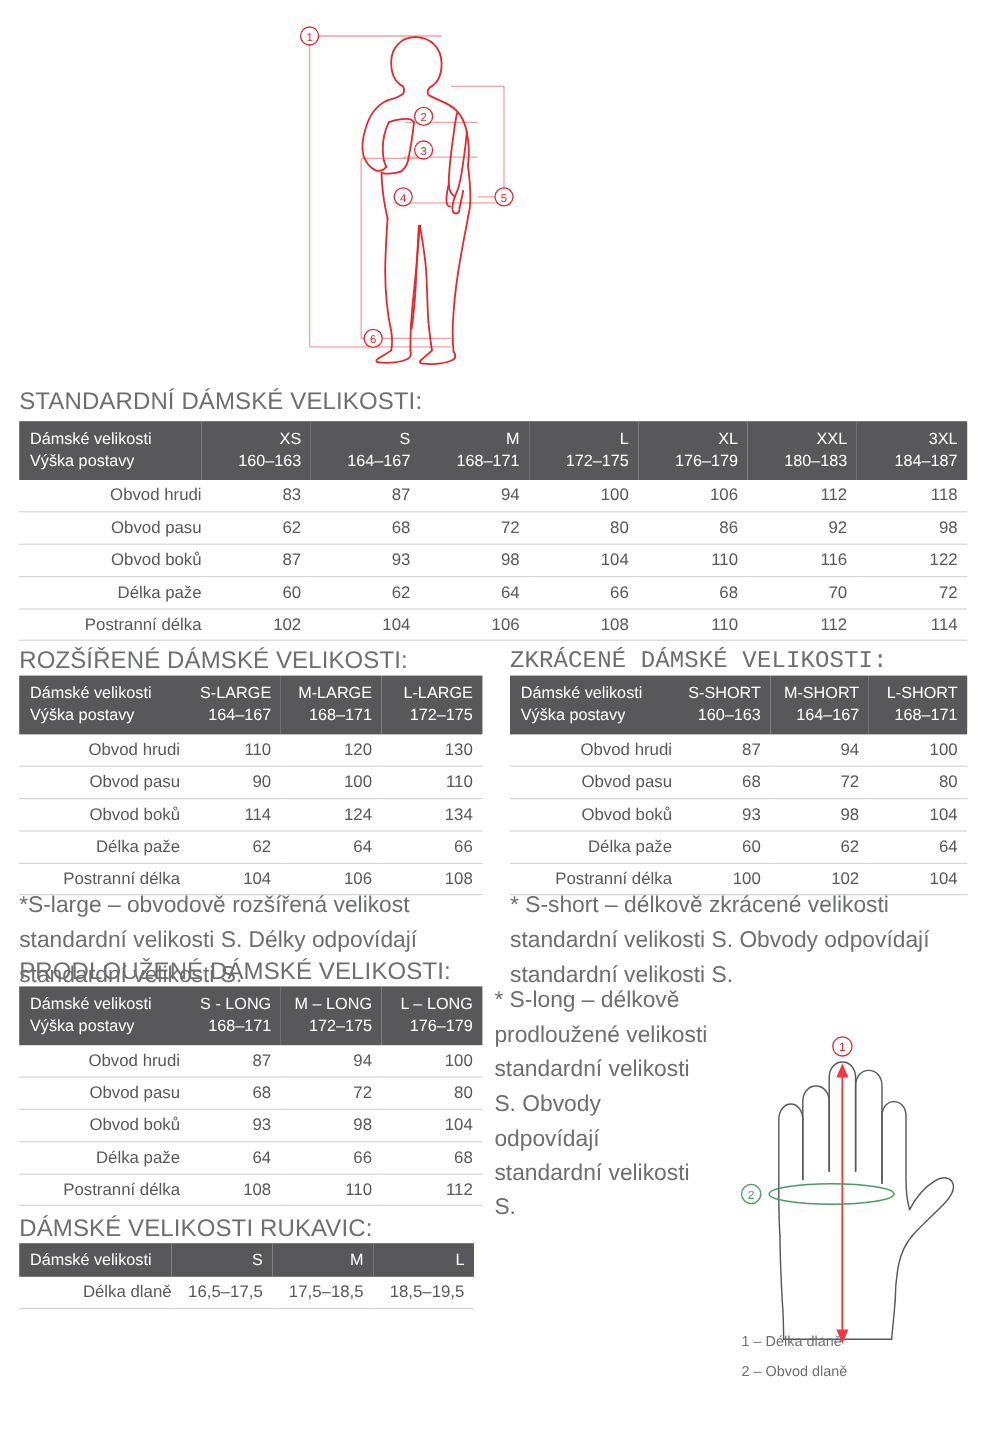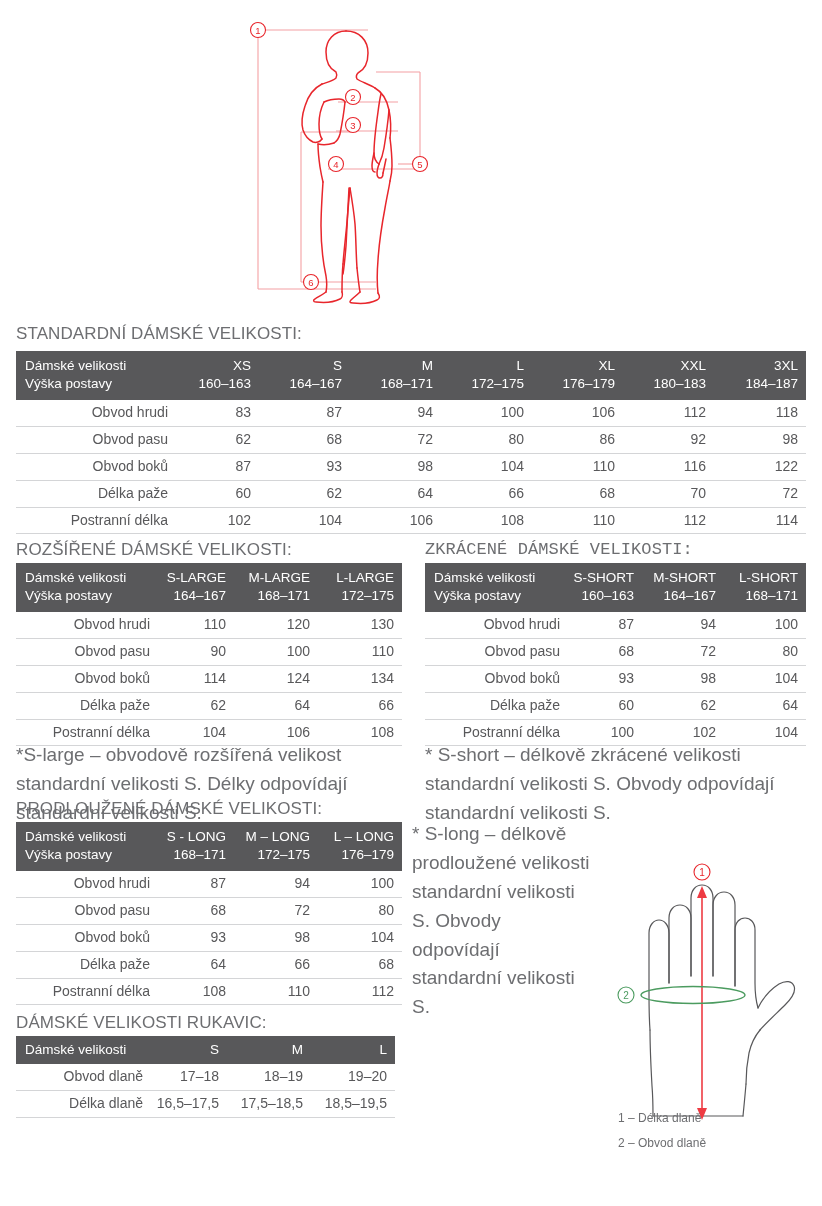--- a/index.html
+++ b/index.html
@@ -36,21 +36,21 @@
     font-size: 14.5px;
     color: #6d6e71;
     line-height: 1;
     margin-bottom: 15.5px;
     white-space: nowrap;
   }
 
   
   .sect-title {
     position: absolute;
-    font-size: 17px;
+    font-size: 20px;
     color: #6d6e71;
     letter-spacing: 0.1px;
     white-space: nowrap;
   }
 
   
   table.sz {
     position: absolute;
     border-collapse: collapse;
     table-layout: fixed;
@@ -531,26 +531,20 @@
   <thead>
     <tr>
       <th class="rowhead">Dámské velikosti</th>
       <th>S</th>
       <th>M</th>
       <th>L</th>
     </tr>
   </thead>
   <tbody>
     <tr>
-      <td class="rowhead">Obvod dlaně</td>
-      <td>17–18</td>
-      <td>18–19</td>
-      <td>19–20</td>
-    </tr>
-    <tr>
       <td class="rowhead">Délka dlaně</td>
       <td>16,5–17,5</td>
       <td>17,5–18,5</td>
       <td>18,5–19,5</td>
     </tr>
   </tbody>
 </table>
 
 <svg class="hand-area" viewBox="0 0 228 300">
   <g fill="none" stroke="#58585a" stroke-width="1.2" stroke-linecap="round" stroke-linejoin="round">

